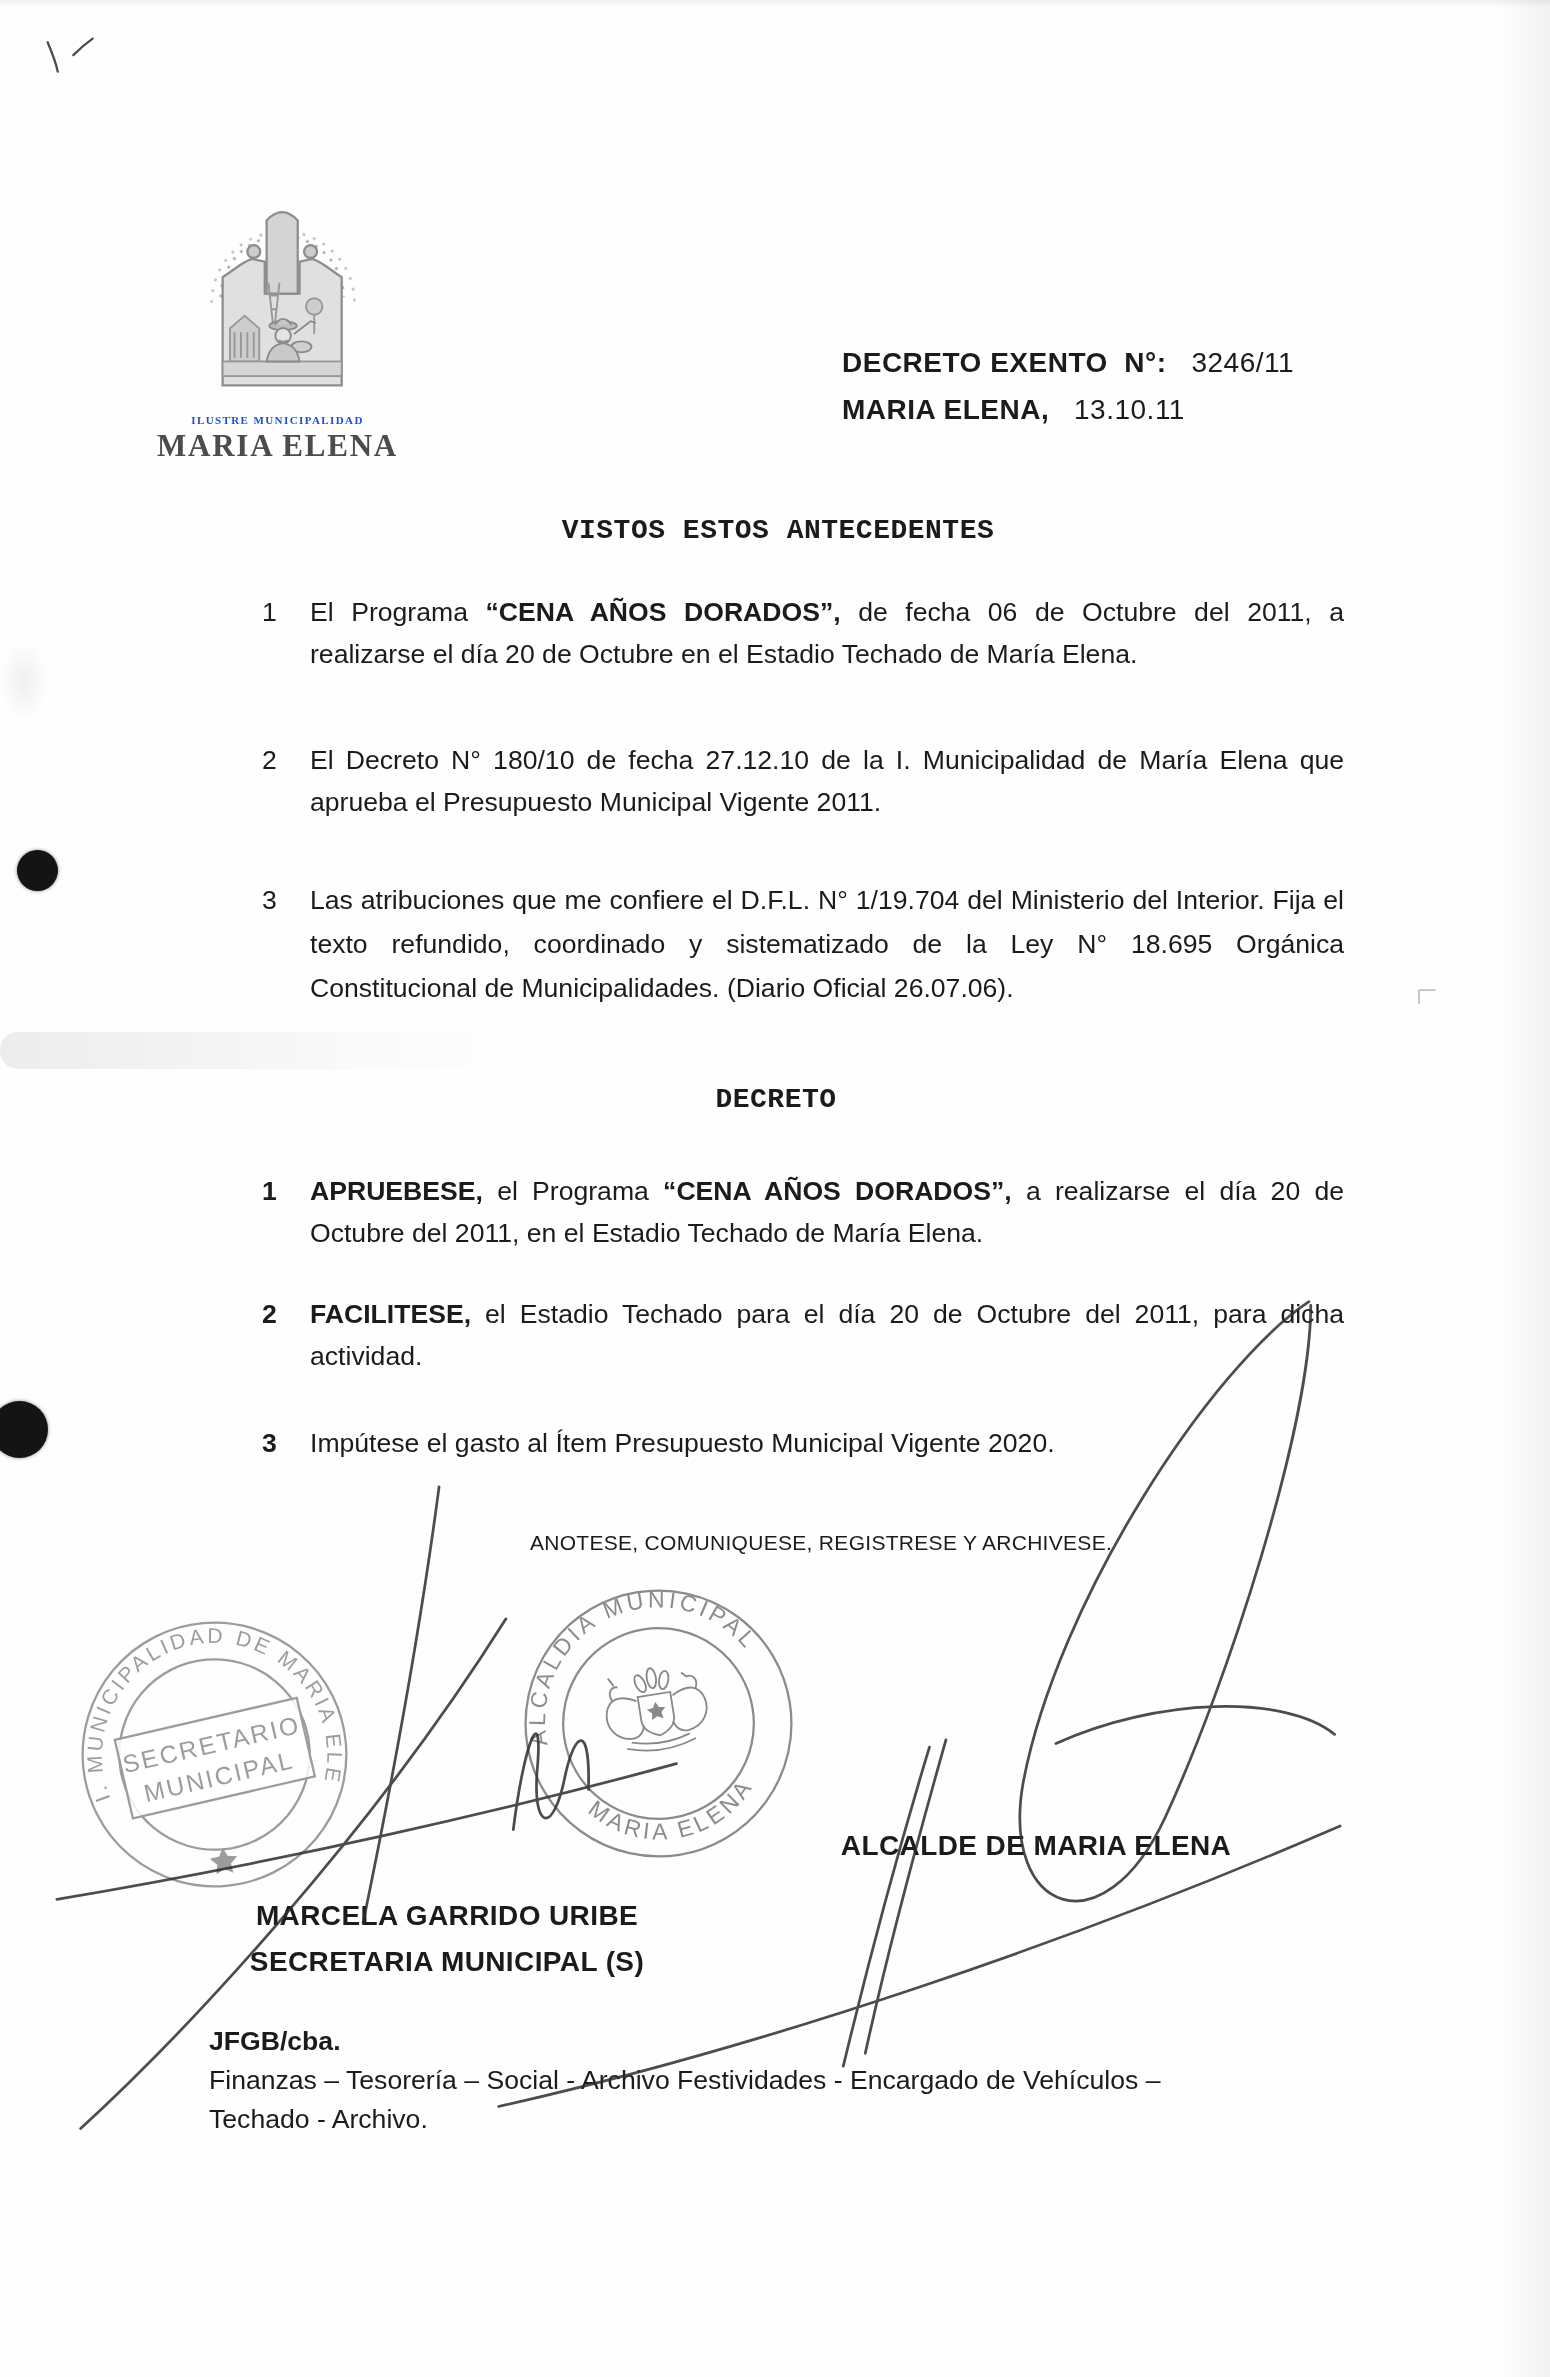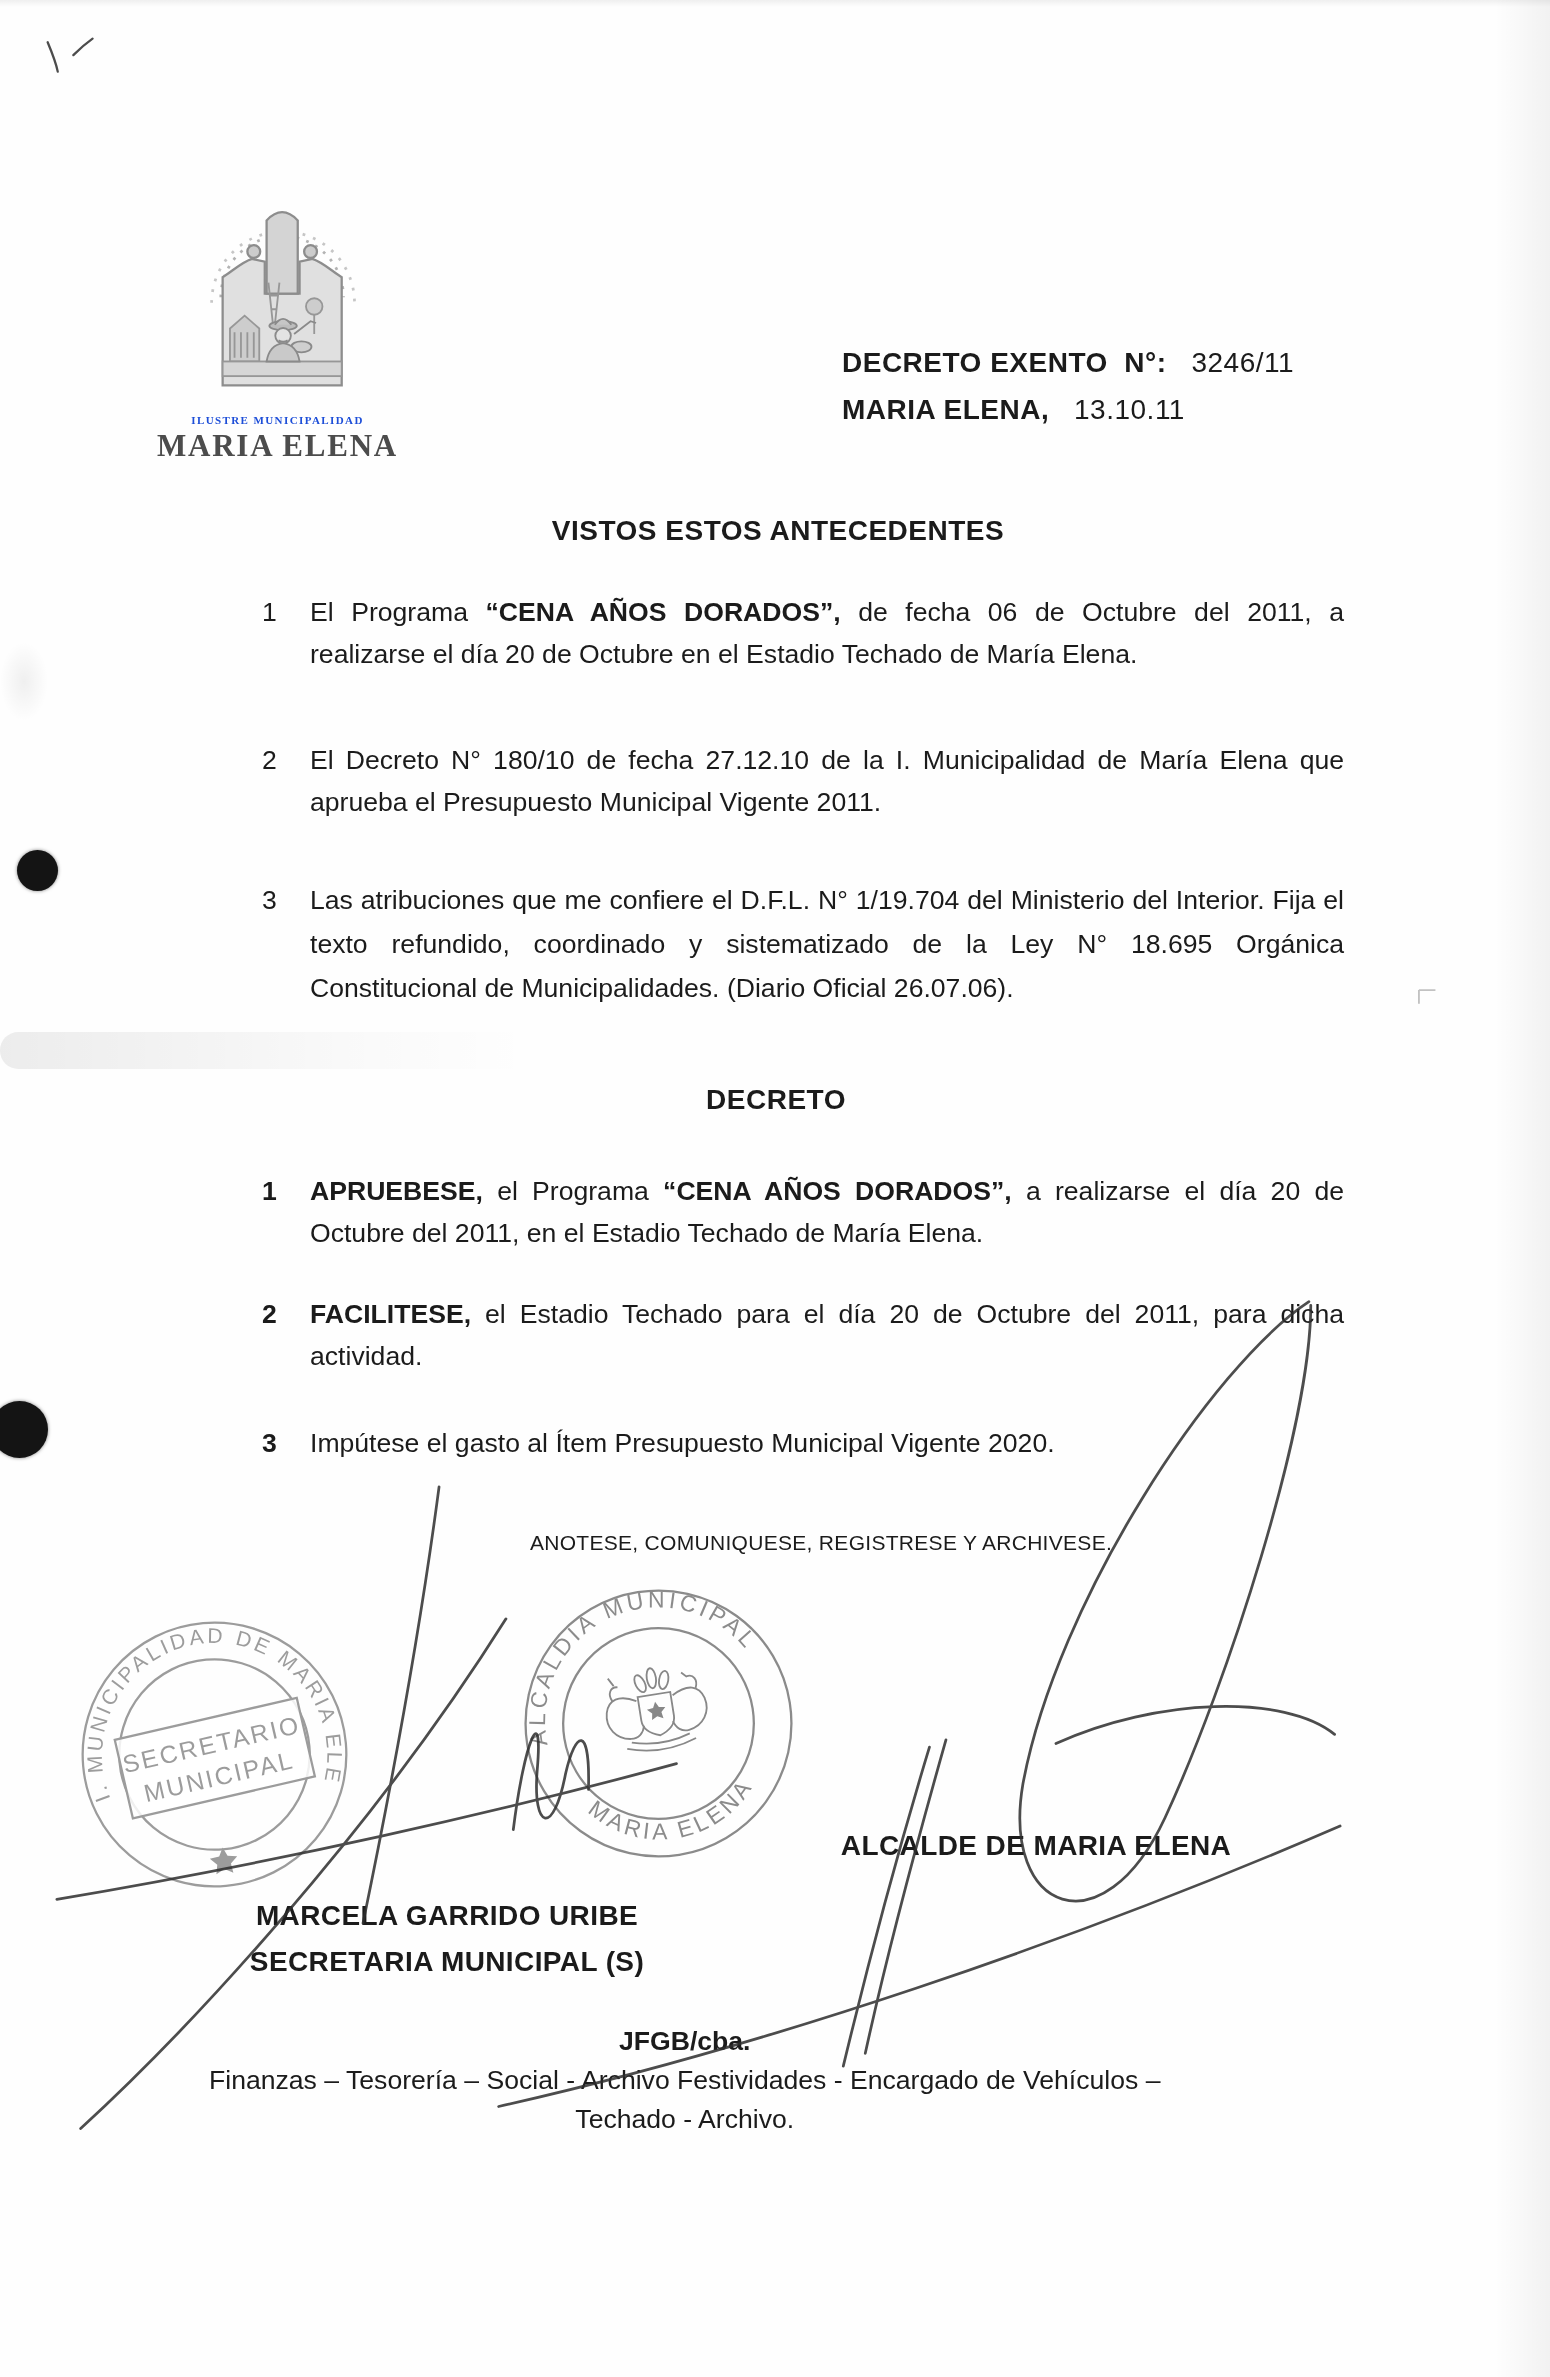--- a/index.html
+++ b/index.html
@@ -11,21 +11,21 @@
   .abs{position:absolute;}
   
   .hdr-line{font-size:28px;font-weight:bold;letter-spacing:0.5px;white-space:nowrap;}
   .hdr-num{font-weight:normal;}
   
   .logo-cap1{font-family:"Liberation Serif",serif;font-size:11px;font-weight:bold;
     color:#1d4ed8;letter-spacing:1.4px;text-align:center;width:293px;}
   .logo-cap2{font-family:"Liberation Serif",serif;font-size:31px;font-weight:bold;
     color:#4c4c4c;letter-spacing:1.8px;text-align:center;width:293px;}
   
-  .title{font-size:28px;font-weight:bold;letter-spacing:0.5px;transform:translateX(-50%);white-space:nowrap;}
+  .title{font-size:28px;font-weight:bold;letter-spacing:0.5px;transform:translateX(-50%);white-space:nowrap;font-family:Liberation Mono, monospace;}
   .para{display:flex;font-size:26.6px;line-height:42px;}
   .para .num{width:48px;flex:none;}
   .para .ptext{width:1034px;text-align:justify;}
   .para .ptext b{font-weight:bold;}
   .numbold{font-weight:bold;}
   .closing{font-size:21px;font-weight:normal;transform:translateX(-50%);white-space:nowrap;letter-spacing:0.3px;}
   
   .sig-name{font-size:28px;font-weight:bold;text-align:center;transform:translateX(-50%);white-space:nowrap;letter-spacing:0.4px;}
   
   .foot{font-size:26.6px;line-height:39px;}
@@ -173,21 +173,21 @@
         <path d="M 118,166 Q 150,176 182,166"></path>
         <path d="M 112,172 Q 150,185 188,172"></path>
       </g>
     </svg>
   </div>
 
   <div class="abs sig-name" style="left:1036px;top:1830px;">ALCALDE  DE MARIA ELENA</div>
   <div class="abs sig-name" style="left:447px;top:1900px;">MARCELA GARRIDO URIBE</div>
   <div class="abs sig-name" style="left:447px;top:1946px;">SECRETARIA MUNICIPAL (S)</div>
 
-  <div class="abs foot" style="left:209px;top:2022px;text-align:center;">
+  <div class="abs foot" style="left:209px;top:2022px;">
     <div class="b">JFGB/cba.</div>
     <div>Finanzas – Tesorería – Social - Archivo Festividades - Encargado de Vehículos –</div>
     <div>Techado - Archivo.</div>
   </div>
 
   <svg class="abs" style="left:0;top:0;pointer-events:none;" width="1550" height="2377" viewBox="0 0 1691 2593">
     <g stroke="#2e2e2e" stroke-width="3" fill="none" stroke-linecap="round" opacity="0.85">
 
       <path d="M 88,2322 C 205,2215 405,2000 552,1766"></path>
       <path d="M 62,2072 C 300,2032 540,1978 738,1924"></path>

